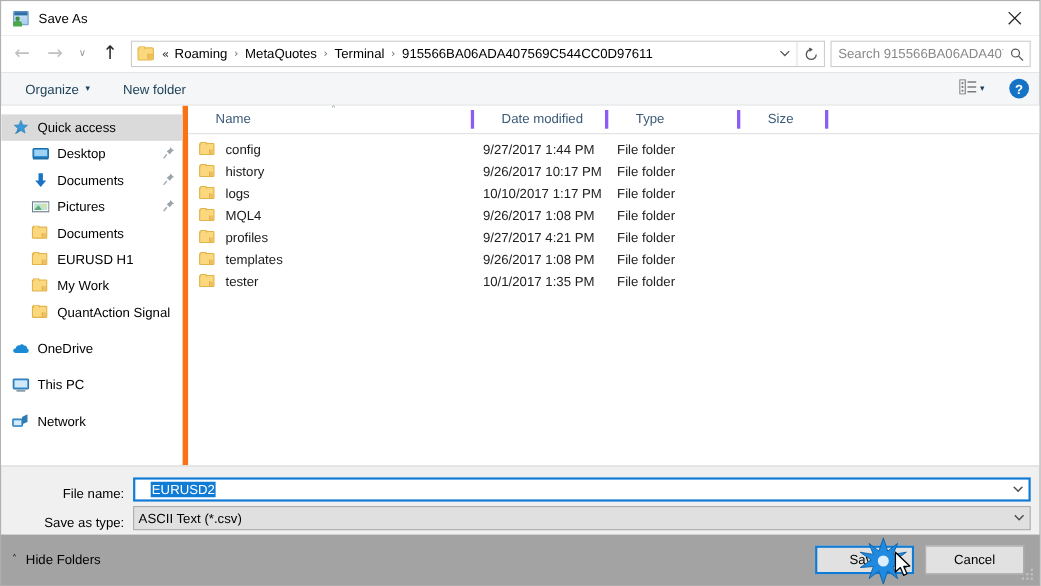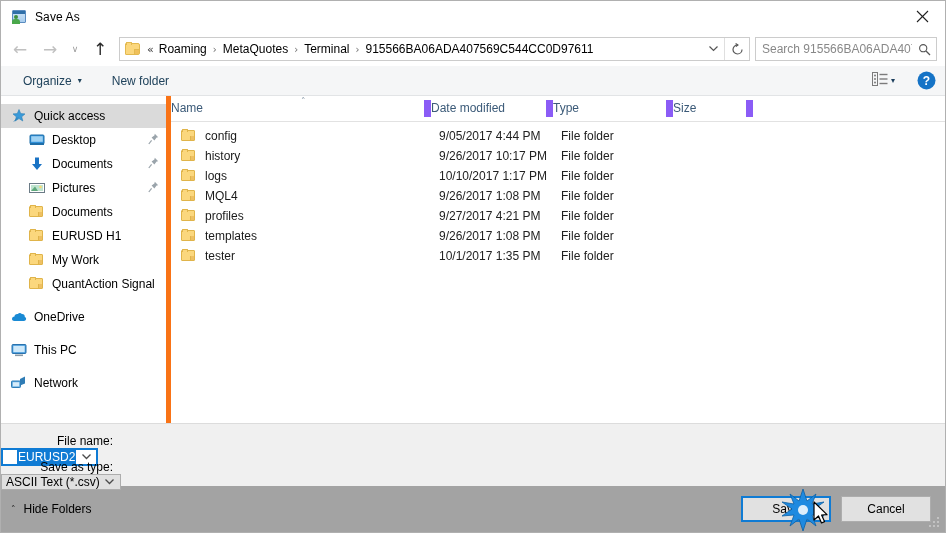--- a/index.html
+++ b/index.html
@@ -300,23 +300,23 @@
     display: flex;
     align-items: center;
     border-bottom: 1px solid #e2e2e2;
     flex: 0 0 auto;
     position: relative;
     background: #ffffff;
   }
   .col {
     font-size: 12px;
     color: #3b5a78;
-    padding-left: 0;
-    box-sizing: border-box;
-    border-right: 7px solid #8b5cf6;
+    padding-left: 25px;
+    box-sizing: border-box;
+    border-right: 3px solid #8b5cf6;
     height: 17px;
     line-height: 17px;
     overflow: hidden;
     white-space: nowrap;
   }
   .col.c-name { width: 260px; }
   .col.c-date { width: 122px; }
   .col.c-type { width: 120px; }
   .col.c-size { width: 80px; }
   .sort-caret {
@@ -349,24 +349,23 @@
   }
 
   
   .formarea {
     flex: 0 0 auto;
     background: #f0f0f0;
     padding: 10px 0 0 0;
   }
   .form-row {
     display: flex;
-    align-items: flex-start;
+    align-items: flex-end;
     height: 22px;
     margin-bottom: 4px;
-    flex-direction: column;
   }
   .form-label {
     width: 120px;
     text-align: right;
     padding-right: 8px;
     font-size: 12px;
     color: #000;
     box-sizing: border-box;
     flex: 0 0 auto;
   }
@@ -693,21 +692,21 @@
       </div>
 
       <div class="rows">
         <div class="frow">
           <div class="fcell c-name">
             <span class="fname-icon">
                 <span class="mini-folder"></span>
               </span>
             <span>config</span>
           </div>
-          <div class="fcell c-date">9/05/2017 4:44 PM</div>
+          <div class="fcell c-date">9/27/2017 1:44 PM</div>
           <div class="fcell c-type">File folder</div>
           <div class="fcell c-size"></div>
         </div>
         <div class="frow">
           <div class="fcell c-name">
             <span class="fname-icon">
                 <span class="mini-folder"></span>
               </span>
             <span>history</span>
           </div>

